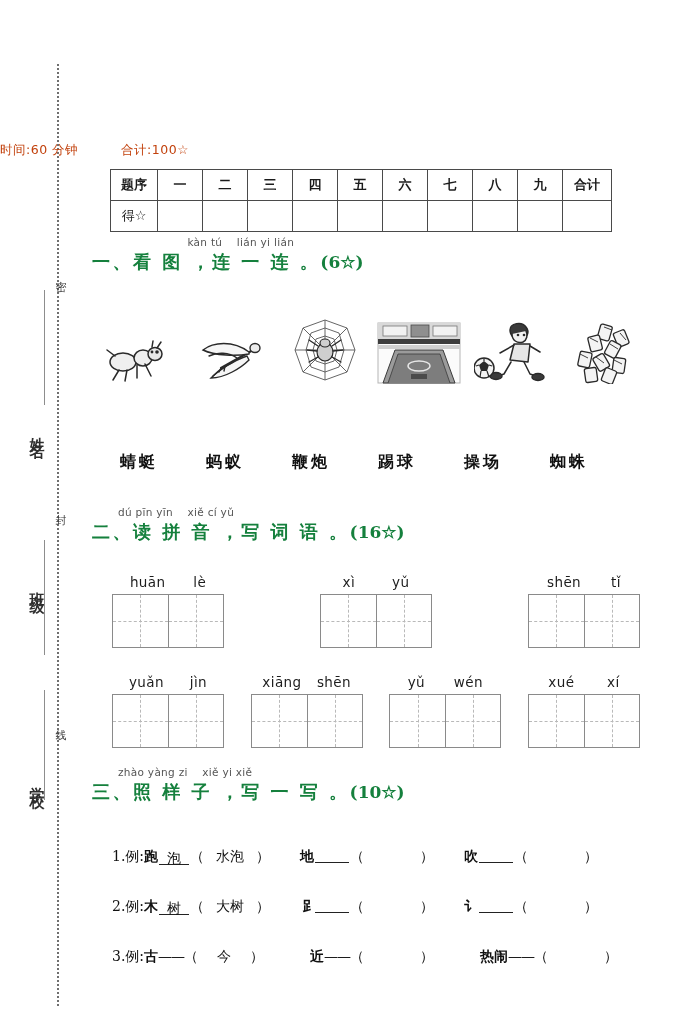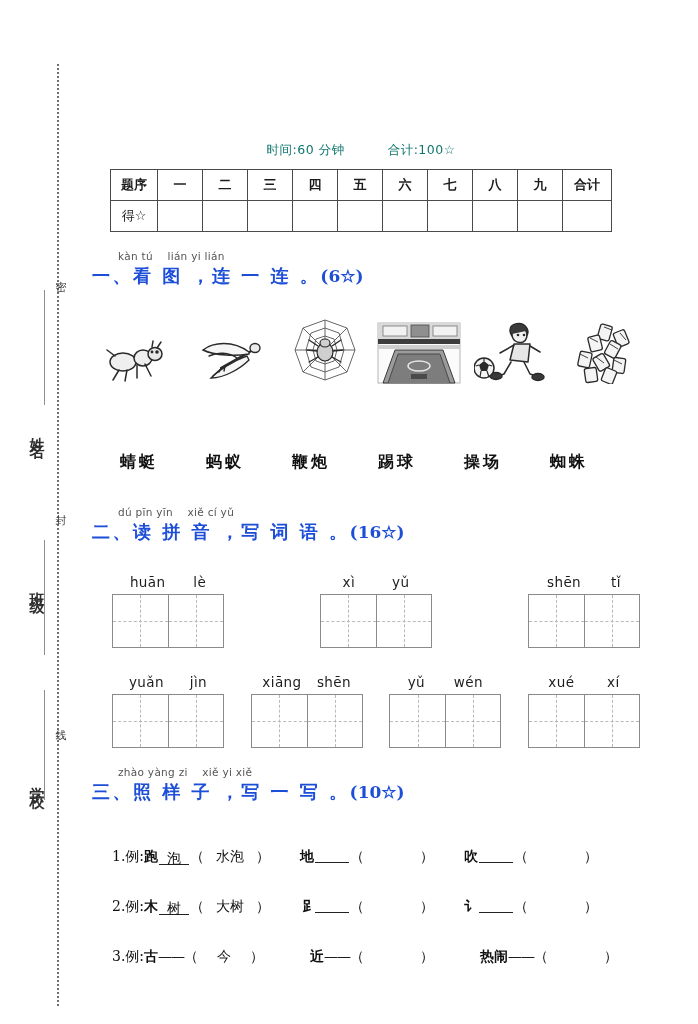--- a/index.html
+++ b/index.html
@@ -64,25 +64,23 @@
   .fl-class  { top: 580px; }
   .fr-class  { top: 540px; height: 115px; }
   .fl-school { top: 775px; }
   .fr-school { top: 690px; height: 110px; }
 
   
   .meta-line {
     position: absolute;
     left: 0; right: 0;
     top: 142px;
-    text-align: center;
     font-size: 12.5px;
     letter-spacing: 0.5px;
-    color: #0f766e;
-    padding-left: 24px;
+    color: #c2410c;
   }
   .meta-line .gap { display: inline-block; width: 34px; }
 
   
   .score-table {
     position: absolute;
     left: 110px;
     top: 169px;
     width: 478px;
     border-collapse: collapse;
@@ -113,28 +111,28 @@
     font-size: 10.5px;
     color: #555;
     letter-spacing: 0.3px;
     margin-left: 26px;
     height: 14px;
     white-space: pre;
   }
   .sec-title {
     font-size: 18px;
     font-weight: 700;
-    color: #1d4ed8;
+    color: #15803d;
     letter-spacing: 2.5px;
     white-space: nowrap;
     font-family: "DejaVu Serif", "Liberation Serif", serif;
   }
   .sec-title .score { letter-spacing: 0px; font-size: 17px; }
 
-  #sec1 { top: 250px; }
+  #sec1 { top: 236px; text-align: center; }
   #sec2 { top: 506px; }
   #sec3 { top: 766px; }
 
   
   .pic-row {
     position: absolute;
     left: 96px;
     top: 312px;
     width: 552px;
     display: flex;

